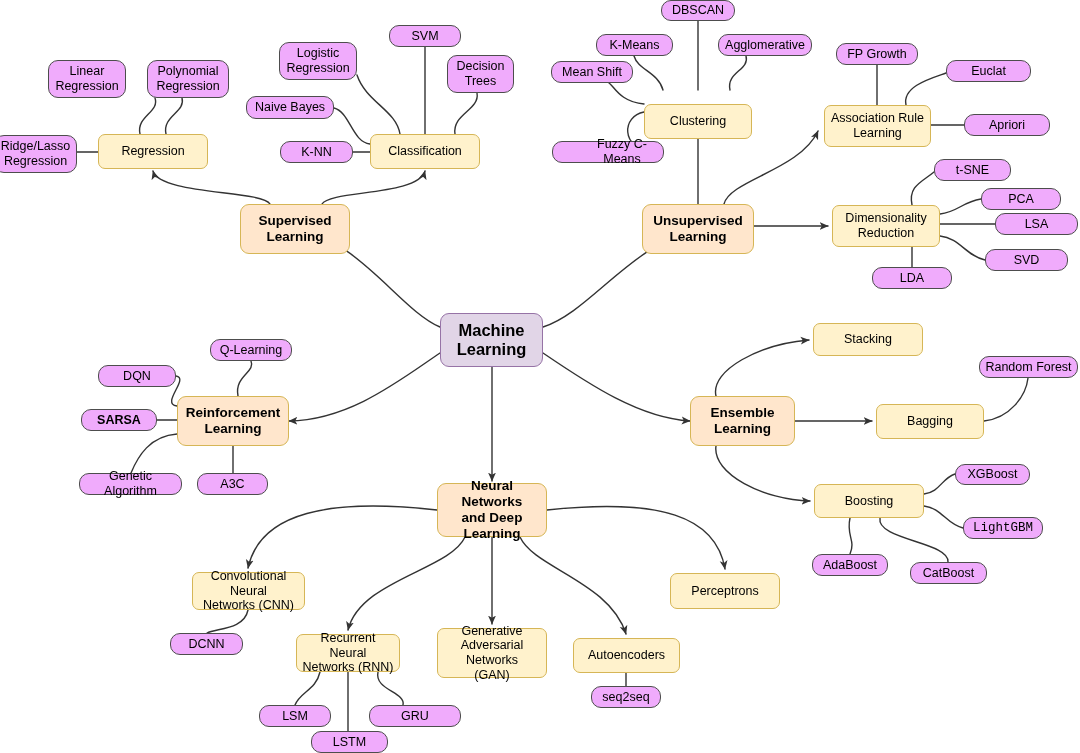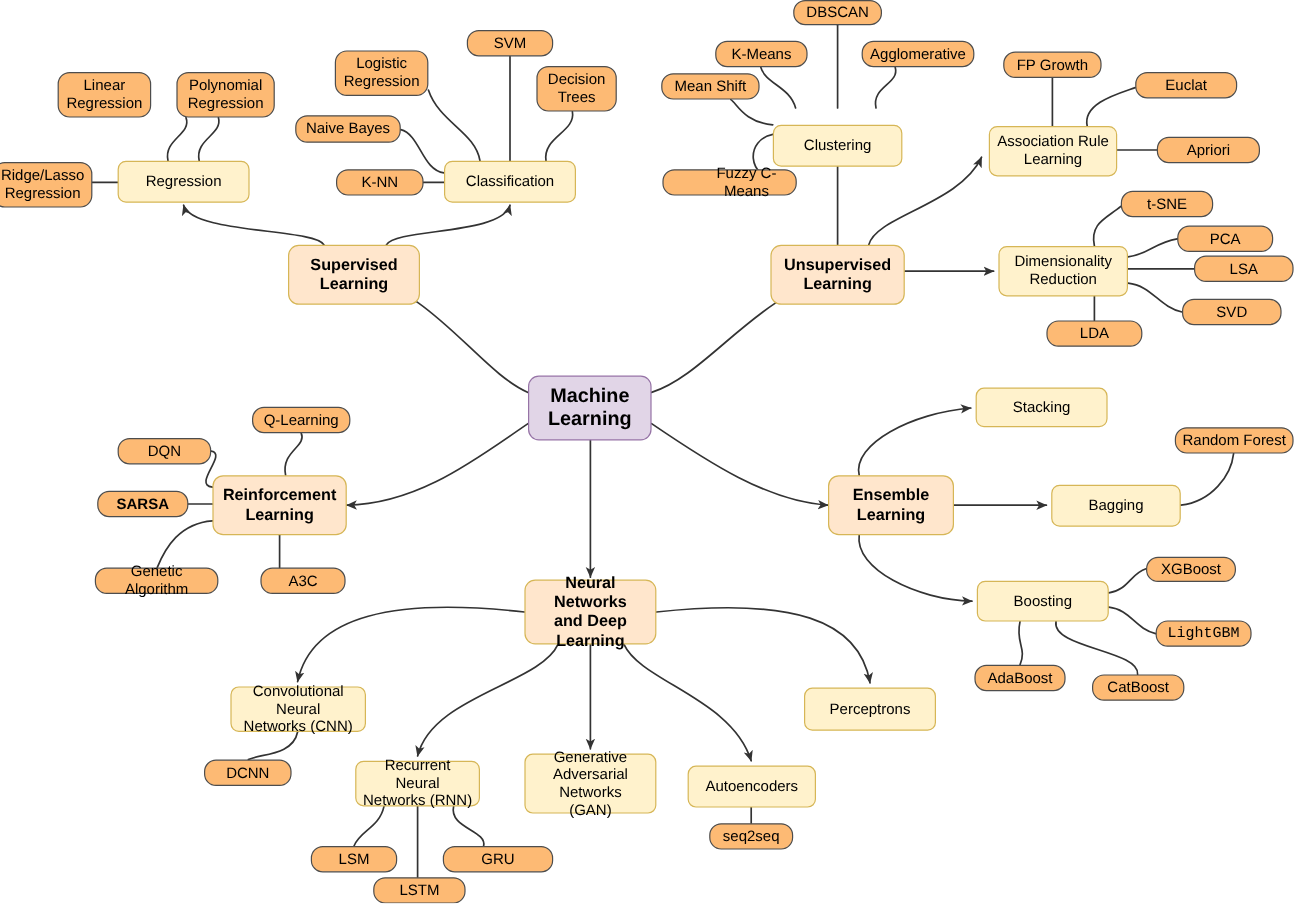--- a/index.html
+++ b/index.html
@@ -55,21 +55,21 @@
     border-radius: 9px;
   }
   .lvl-sub {
     background: #fff2cc;
     border-color: #d6b656;
     font-weight: normal;
     font-size: 12.5px;
     border-radius: 7px;
   }
   .lvl-leaf {
-    background: #fdba74;
+    background: #f0abfc;
     border-color: #4d4d4d;
     font-weight: normal;
     font-size: 12.5px;
     border-radius: 10px;
   }
 </style>
 </head>
 <body>
 
 <div id="canvas">
@@ -175,21 +175,21 @@
       <div class="node lvl-leaf" style="left: 981px; top: 188px; width: 80px; height: 22px;">PCA</div>
       <div class="node lvl-leaf" style="left: 995px; top: 213px; width: 83px; height: 22px;">LSA</div>
       <div class="node lvl-leaf" style="left: 985px; top: 249px; width: 83px; height: 22px;">SVD</div>
       <div class="node lvl-leaf" style="left: 872px; top: 267px; width: 80px; height: 22px;">LDA</div>
       <div class="node lvl-branch" style="left: 177px; top: 396px; width: 112px; height: 50px;">Reinforcement
 Learning</div>
       <div class="node lvl-leaf" style="left: 210px; top: 339px; width: 82px; height: 22px;">Q-Learning</div>
       <div class="node lvl-leaf" style="left: 98px; top: 365px; width: 78px; height: 22px;">DQN</div>
       <div class="node lvl-leaf" style="left: 81px; top: 409px; width: 76px; height: 22px; font-weight: bold;">SARSA</div>
       <div class="node lvl-leaf" style="left: 79px; top: 473px; width: 103px; height: 22px;">Genetic Algorithm</div>
-      <div class="node lvl-leaf" style="left: 197px; top: 473px; width: 71px; height: 22px; margin-left: 20px;">A3C</div>
+      <div class="node lvl-leaf" style="left: 197px; top: 473px; width: 71px; height: 22px;">A3C</div>
       <div class="node lvl-branch" style="left: 690px; top: 396px; width: 105px; height: 50px;">Ensemble
 Learning</div>
       <div class="node lvl-sub" style="left: 813px; top: 323px; width: 110px; height: 33px;">Stacking</div>
       <div class="node lvl-sub" style="left: 876px; top: 404px; width: 108px; height: 35px;">Bagging</div>
       <div class="node lvl-leaf" style="left: 979px; top: 356px; width: 99px; height: 22px;">Random Forest</div>
       <div class="node lvl-sub" style="left: 814px; top: 484px; width: 110px; height: 34px;">Boosting</div>
       <div class="node lvl-leaf" style="left: 955px; top: 464px; width: 75px; height: 21px;">XGBoost</div>
       <div class="node lvl-leaf" style="left: 963px; top: 517px; width: 80px; height: 22px; font-family: Liberation Mono, monospace;">LightGBM</div>
       <div class="node lvl-leaf" style="left: 812px; top: 554px; width: 76px; height: 22px;">AdaBoost</div>
       <div class="node lvl-leaf" style="left: 910px; top: 562px; width: 77px; height: 22px;">CatBoost</div>

